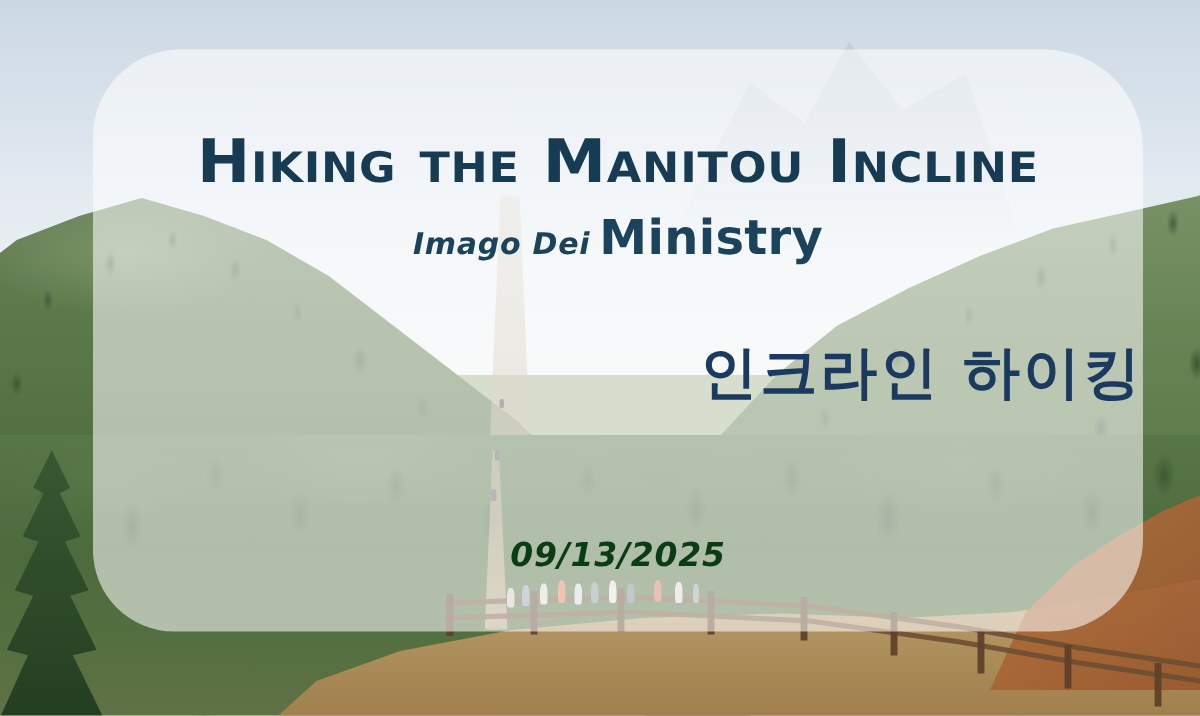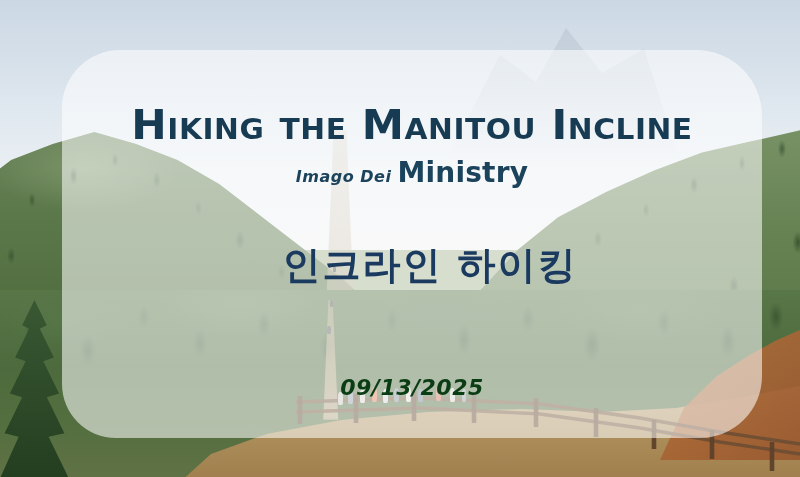--- a/index.html
+++ b/index.html
@@ -224,21 +224,21 @@
       rgba(255,255,255,.14) 0%,
       rgba(255,255,255,.06) 45%,
       rgba(255,255,255,.02) 100%);
     pointer-events: none;
   }
 
   
   .card {
     position: absolute;
     left: 62px;
-    top: 50px;
+    top: 33px;
     width: 700px;
     height: 388px;
     background: rgba(255,255,255,0.56);
     border-radius: 58px 66px 62px 54px;
     box-sizing: border-box;
   }
 
   .card-inner {
     position: absolute;
     inset: 0;
@@ -268,36 +268,36 @@
     left: 0; right: 0;
     top: 106px;
     text-align: center;
     white-space: nowrap;
     color: #1c435c;
   }
   .subtitle .imago {
     font-family: "DejaVu Sans", sans-serif;
     font-weight: bold;
     font-style: italic;
-    font-size: 16px;
+    font-size: 20px;
     letter-spacing: 0.5px;
   }
   .subtitle .ministry {
     font-family: "DejaVu Sans", sans-serif;
     font-weight: bold;
-    font-size: 28px;
+    font-size: 32px;
     letter-spacing: 0.2px;
     margin-left: 6px;
   }
 
   .korean {
     position: absolute;
     left: 0; right: 0;
     top: 190px;
-    text-align: center;
+    text-align: right;
     font-family: "DejaVu Sans", sans-serif;
     font-weight: bold;
     font-size: 38px;
     letter-spacing: 2px;
     color: #1b3a60;
     white-space: nowrap;
     padding-left: 36px;
   }
 
   .date {

